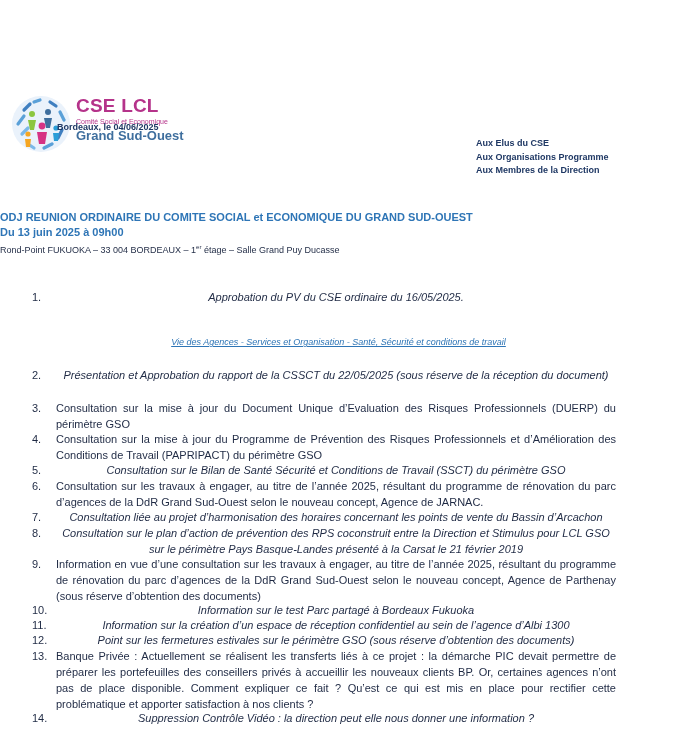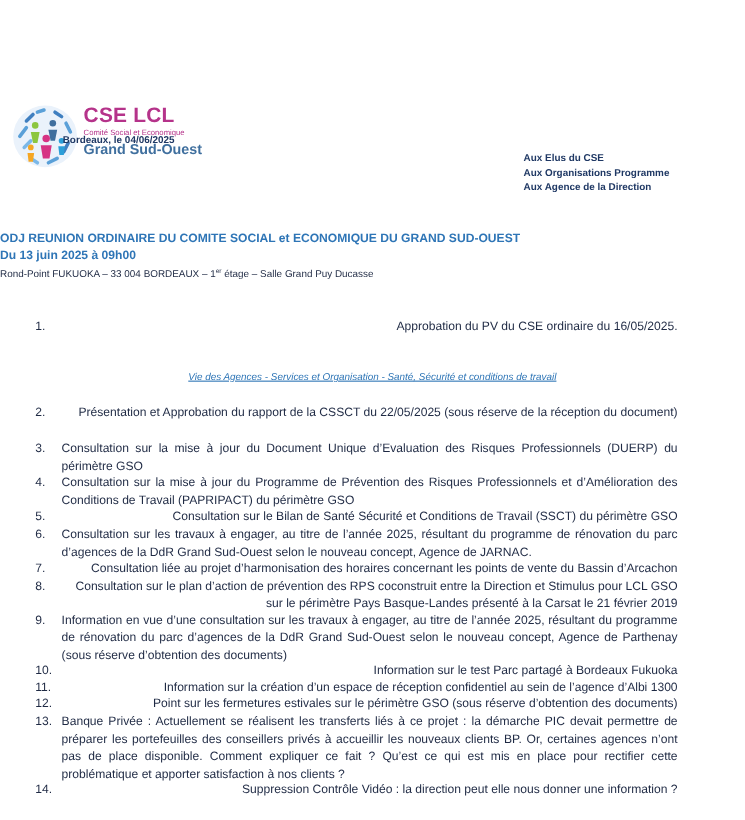--- a/index.html
+++ b/index.html
@@ -118,21 +118,21 @@
       position: absolute;
       left: 0;
       top: 0;
       width: 22px;
     }
     .item .txt {
       display: block;
       margin-left: 24px;
       text-align: justify;
     }
-    .item.nj .txt { text-align: right; }
+    .item.nj .txt { text-align: center; font-style: italic; }
     .section {
       position: absolute;
       left: 0;
       width: 677px;
       top: 337px;
       text-align: center;
       font-size: 9px;
       font-weight: normal;
       font-style: italic;
       text-decoration: underline;
@@ -172,21 +172,21 @@
     <div class="logo-sub">Comité Social et Economique</div>
     <div class="logo-region">Grand Sud-Ouest</div>
   </div>
 </div>
 
 <div class="date">Bordeaux, le 04/06/2025</div>
 
 <div class="recipients">
   <div>Aux Elus du CSE</div>
   <div>Aux Organisations Programme</div>
-  <div>Aux Agence de la Direction</div>
+  <div>Aux Membres de la Direction</div>
 </div>
 
 <div class="heading heading-title">ODJ REUNION ORDINAIRE DU COMITE SOCIAL et ECONOMIQUE DU GRAND SUD-OUEST</div>
 <div class="heading heading-date">Du 13 juin 2025 à 09h00</div>
 <div class="heading heading-venue"><span>Rond-Point FUKUOKA – 33 004 BORDEAUX – 1</span><sup>er</sup><span> étage – Salle Grand Puy Ducasse</span></div>
 
 <div class="item nj" style="top:289px;">
   <span class="num">1.</span>
   <span class="txt">Approbation du PV du CSE ordinaire du 16/05/2025.</span>
 </div>

